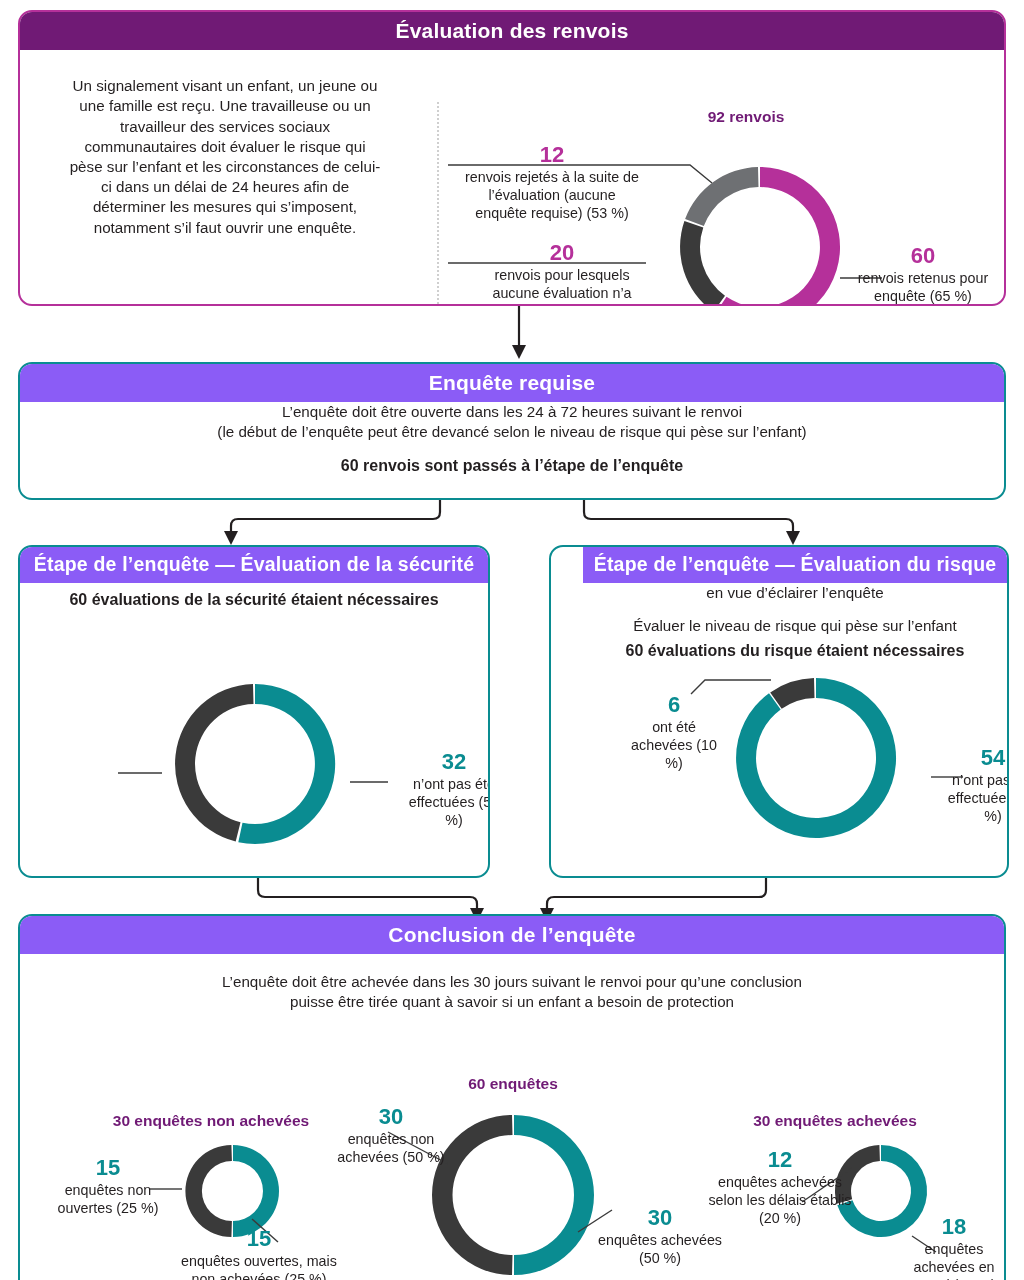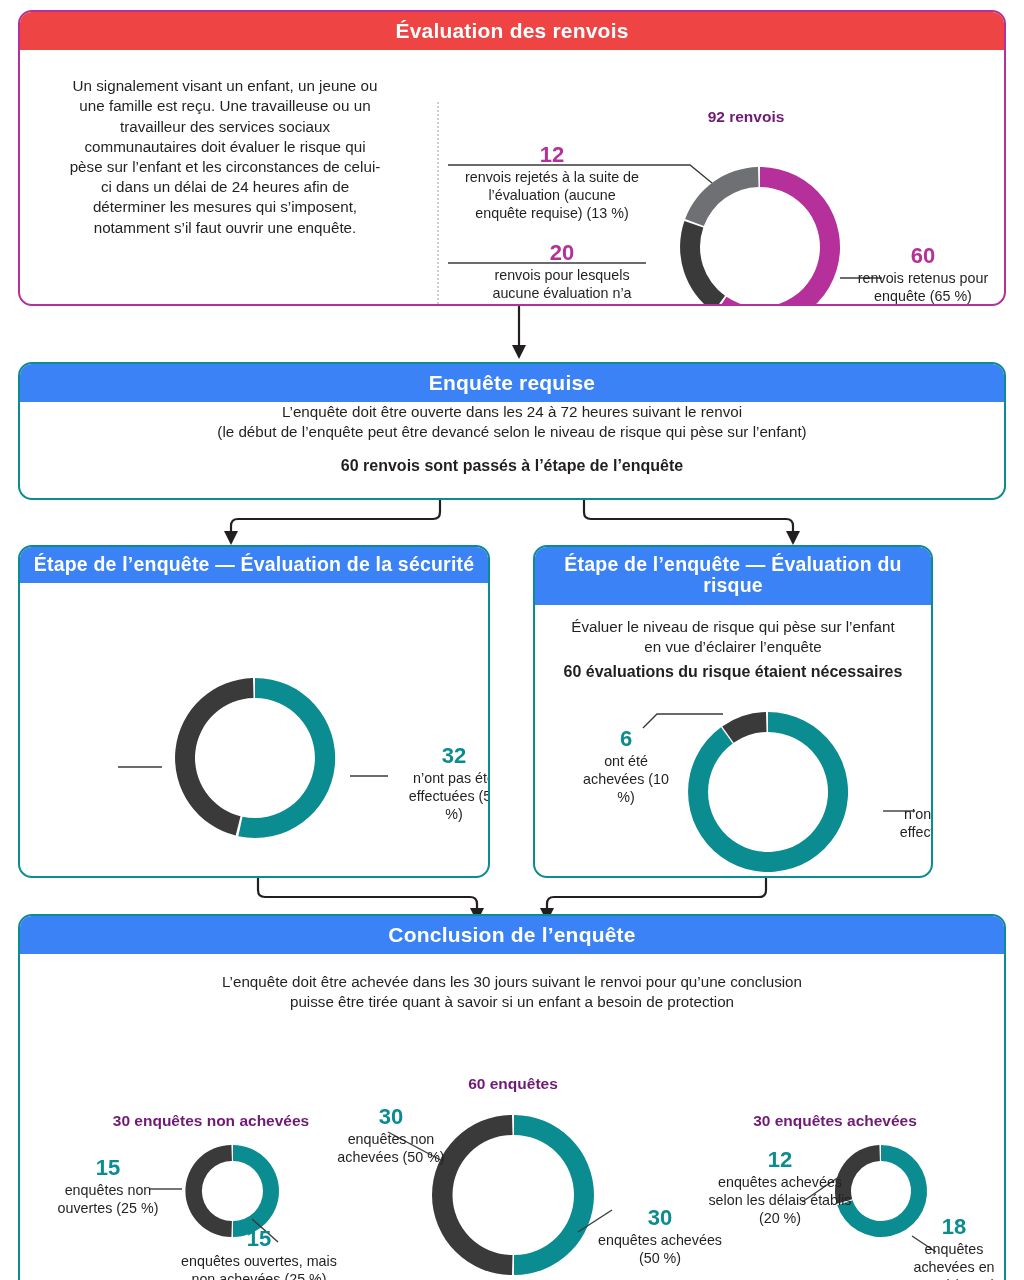--- a/index.html
+++ b/index.html
@@ -28,22 +28,22 @@
 
   .panel-header {
     text-align: center;
     color: #ffffff;
     font-weight: bold;
     letter-spacing: .2px;
     padding: 7px 6px 8px;
     font-size: 21px;
     line-height: 1.1;
   }
-  .hdr-magenta { background: #ef4444; }
-  .hdr-teal    { background: #3b82f6; }
+  .hdr-magenta { background: #701a75; }
+  .hdr-teal    { background: #8b5cf6; }
 
   .panel-body { position: relative; }
 
   .para {
     font-size: 15.2px;
     line-height: 1.33;
     text-align: center;
     color: #231f20;
   }
   .para.bold { font-weight: bold; }
@@ -131,21 +131,21 @@
     </svg>
 
     <svg style="position:absolute; left:370px; top:95px;" width="520" height="190" viewBox="0 0 520 190">
       <path class="leader" d="M58,20 L300,20 L322,38"></path>
       <path class="leader" d="M58,118 L256,118"></path>
       <path class="leader" d="M450,133 L492,133"></path>
     </svg>
 
     <div class="lbl ta-c" style="left:442px; top:93px; width:180px;">
       <span class="num magenta">12</span>
-      <span>renvois rejetés à la suite de l’évaluation (aucune enquête requise) (13 %)</span>
+      <span>renvois rejetés à la suite de l’évaluation (aucune enquête requise) (53 %)</span>
     </div>
 
     <div class="lbl ta-c" style="left:462px; top:191px; width:160px;">
       <span class="num magenta">20</span>
       <span>renvois pour lesquels aucune évaluation n’a été menée (22 %)</span>
     </div>
 
     <div class="lbl ta-c" style="left:828px; top:194px; width:150px;">
       <span class="num magenta">60</span>
       <span>renvois retenus pour enquête (65 %)</span>
@@ -158,20 +158,21 @@
   <div class="panel-body">
     <div class="para" style="">L’enquête doit être ouverte dans les 24 à 72 heures suivant le renvoi</div>
     <div class="para">(le début de l’enquête peut être devancé selon le niveau de risque qui pèse sur l’enfant)</div>
     <div class="para bold" style="margin-top:12px; font-size:16px;">60 renvois sont passés à l’étape de l’enquête</div>
   </div>
 </div>
 
 <div class="panel teal" style="left:18px; top:545px; width:472px; height:333px;">
   <div class="panel-header hdr-teal" style="font-size:19.5px;">Étape de l’enquête — Évaluation de la sécurité</div>
   <div class="panel-body">
+    <div class="para bold" style="margin-top:6px; font-size:16px;">60 évaluations de la sécurité étaient nécessaires</div>
 
     <svg style="position:absolute; left:140px; top:80px;" width="190" height="190" viewBox="0 0 190 190">
       <g transform="translate(95,95)">
 
         <path fill="#0a8c91" d="M 0,-80 A 80,80 0 1 1 -16.7,78.2 L -12.5,58.7 A 60,60 0 1 0 0,-60 Z"></path>
 
         <path fill="#3a3a3a" d="M -19.3,77.6 A 80,80 0 0 1 -2,-80 L -1.5,-60 A 60,60 0 0 0 -14.5,58.2 Z"></path>
       </g>
     </svg>
 
@@ -181,25 +182,25 @@
     </svg>
 
 
     <div class="lbl ta-c" style="left:384px; top:161px; width:100px;">
       <span class="num teal">32</span>
       <span>n’ont pas été effectuées (53 %)</span>
     </div>
   </div>
 </div>
 
-<div class="panel teal" style="left:533px; top:545px; width:400px; height:333px;">
+<div class="panel teal" style="left:549px; top:545px; width:460px; height:333px;padding-left:32px;">
   <div class="panel-header hdr-teal" style="font-size:19.5px;">Étape de l’enquête — Évaluation du risque</div>
   <div class="panel-body">
+    <div class="para">en vue d’éclairer l’enquête</div>
     <div class="para" style="margin-top:12px;">Évaluer le niveau de risque qui pèse sur l’enfant</div>
-    <div class="para">en vue d’éclairer l’enquête</div>
     <div class="para bold" style="margin-top:4px; font-size:16px;">60 évaluations du risque étaient nécessaires</div>
 
     <svg style="position:absolute; left:138px; top:80px;" width="190" height="190" viewBox="0 0 190 190">
       <g transform="translate(95,95)">
 
         <path fill="#0a8c91" d="M 0,-80 A 80,80 0 1 1 -47,-64.7 L -35.3,-48.5 A 60,60 0 1 0 0,-60 Z"></path>
 
         <path fill="#3a3a3a" d="M -45.8,-65.6 A 80,80 0 0 1 -2,-80 L -1.5,-60 A 60,60 0 0 0 -34.3,-49.2 Z"></path>
       </g>
     </svg>

